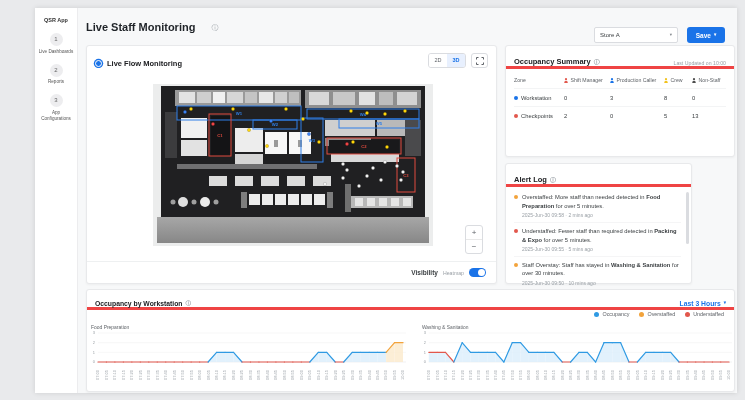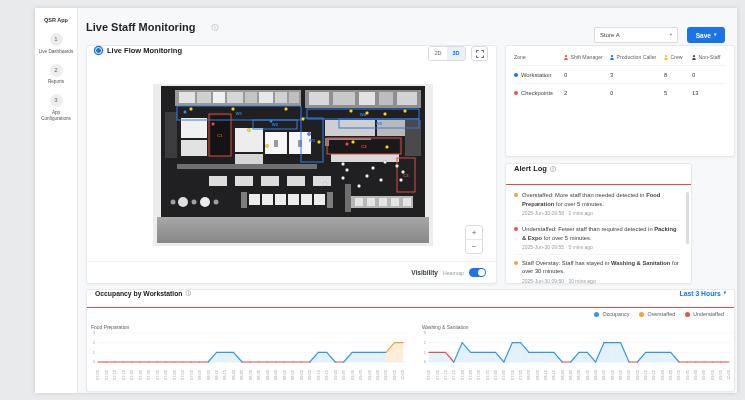--- a/index.html
+++ b/index.html
@@ -16,21 +16,21 @@
   .content{position:relative;flex:1}
   .page-title-row{position:absolute;left:8px;top:13px;display:flex;align-items:center;gap:16px}
   .page-title{font-size:11px;font-weight:600;color:#1f2328}
   .info{color:#9aa0a6;font-size:7px;line-height:1}
   .store-select{position:absolute;left:516px;top:19px;width:84px;height:16px;background:#fff;border:1px solid #dadce0;border-radius:2px;font-size:6px;color:#3c4043;display:flex;align-items:center;justify-content:space-between;padding:0 5px;box-sizing:border-box;cursor:pointer}
   .chev{font-size:4.5px;color:#80868b;line-height:1}
   .save-btn{position:absolute;left:609px;top:19px;width:38px;height:16px;background:#1a73e8;border-radius:3px;color:#fff;font-size:6.5px;font-weight:bold;display:flex;align-items:center;justify-content:center;gap:3px;cursor:pointer}
   .save-btn .chev{color:#fff}
   
   .card{position:absolute;background:#fff;border:1px solid #e8e9eb;border-radius:3px;box-sizing:border-box;box-shadow:0 1px 2px rgba(60,64,67,.05)}
-  .card-head{height:20px;border-bottom:1px solid #ef4444;display:flex;align-items:flex-start;padding:0 8px;justify-content:space-between}
+  .card-head{height:20px;border-bottom:3px solid #ef4444;display:flex;align-items:flex-end;padding:0 8px;justify-content:space-between}
   .card-title{font-size:7.5px;font-weight:bold;color:#202124;display:flex;align-items:center;gap:3px}
   
   #live-flow{left:8px;top:37px;width:411px;height:239px}
   #live-flow .card-head{height:22px}
   .radio{width:5px;height:5px;border-radius:50%;background:#1a73e8;border:1px solid #fff;box-shadow:0 0 0 1.2px #1a73e8;margin-right:2px}
   .head-right{display:flex;align-items:center}
   .seg{display:flex;border:1px solid #dadce0;border-radius:3px;overflow:hidden;height:13px}
   .seg-item{width:18px;font-size:5.5px;line-height:13px;text-align:center;color:#5f6368;background:#fff;cursor:pointer}
   .seg-item.active{background:#e8f0fe;color:#1a73e8;font-weight:bold}
   .fs-btn{width:15px;height:13px;border:1px solid #dadce0;border-radius:3px;margin-left:5px;display:flex;align-items:center;justify-content:center;background:#fff;cursor:pointer}
@@ -257,20 +257,27 @@
         </div>
       </div>
       <div class="card-foot">
         <span class="vis-label">Visibility</span>
         <span class="hm-label">Heatmap</span>
         <span class="toggle"></span>
       </div>
     </div>
 
     <div class="card" id="summary">
+      <div class="card-head">
+        <div class="card-title">
+          <span>Occupancy Summary</span>
+          <span class="info" style="font-size:6px">ⓘ</span>
+        </div>
+        <span class="upd">Last Updated on 10:00</span>
+      </div>
       <div class="tbl">
         <div class="tbl-head" id="tbl-head">
             <div class="col-cell">
               <span>Zone</span>
             </div>
             <div class="col-cell">
               <svg width="4" height="5" viewBox="0 0 4 5">
                 <circle cx="2" cy="1.2" r="1.1" fill="#e2574c"></circle>
                 <path d="M0.2 5 Q0.2 2.7 2 2.7 Q3.8 2.7 3.8 5 Z" fill="#e2574c"></path>
               </svg>

